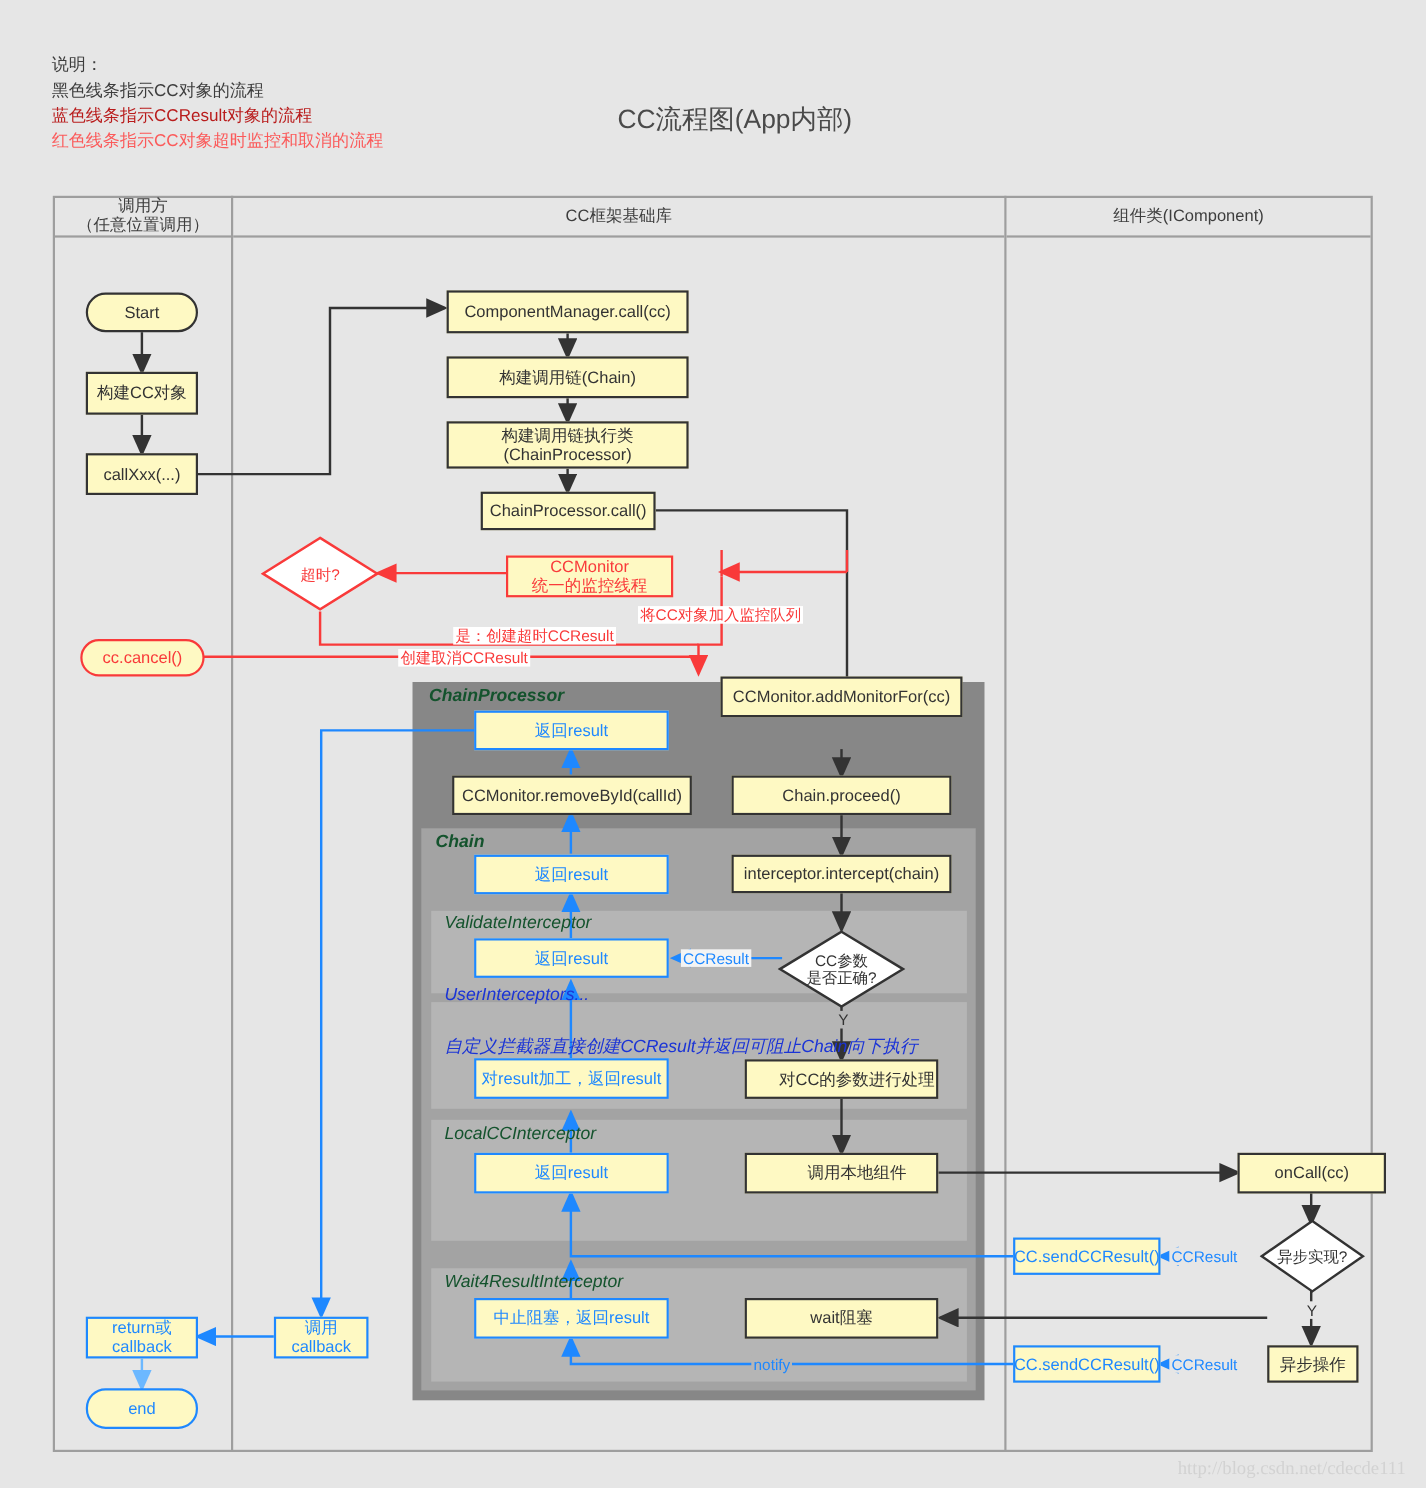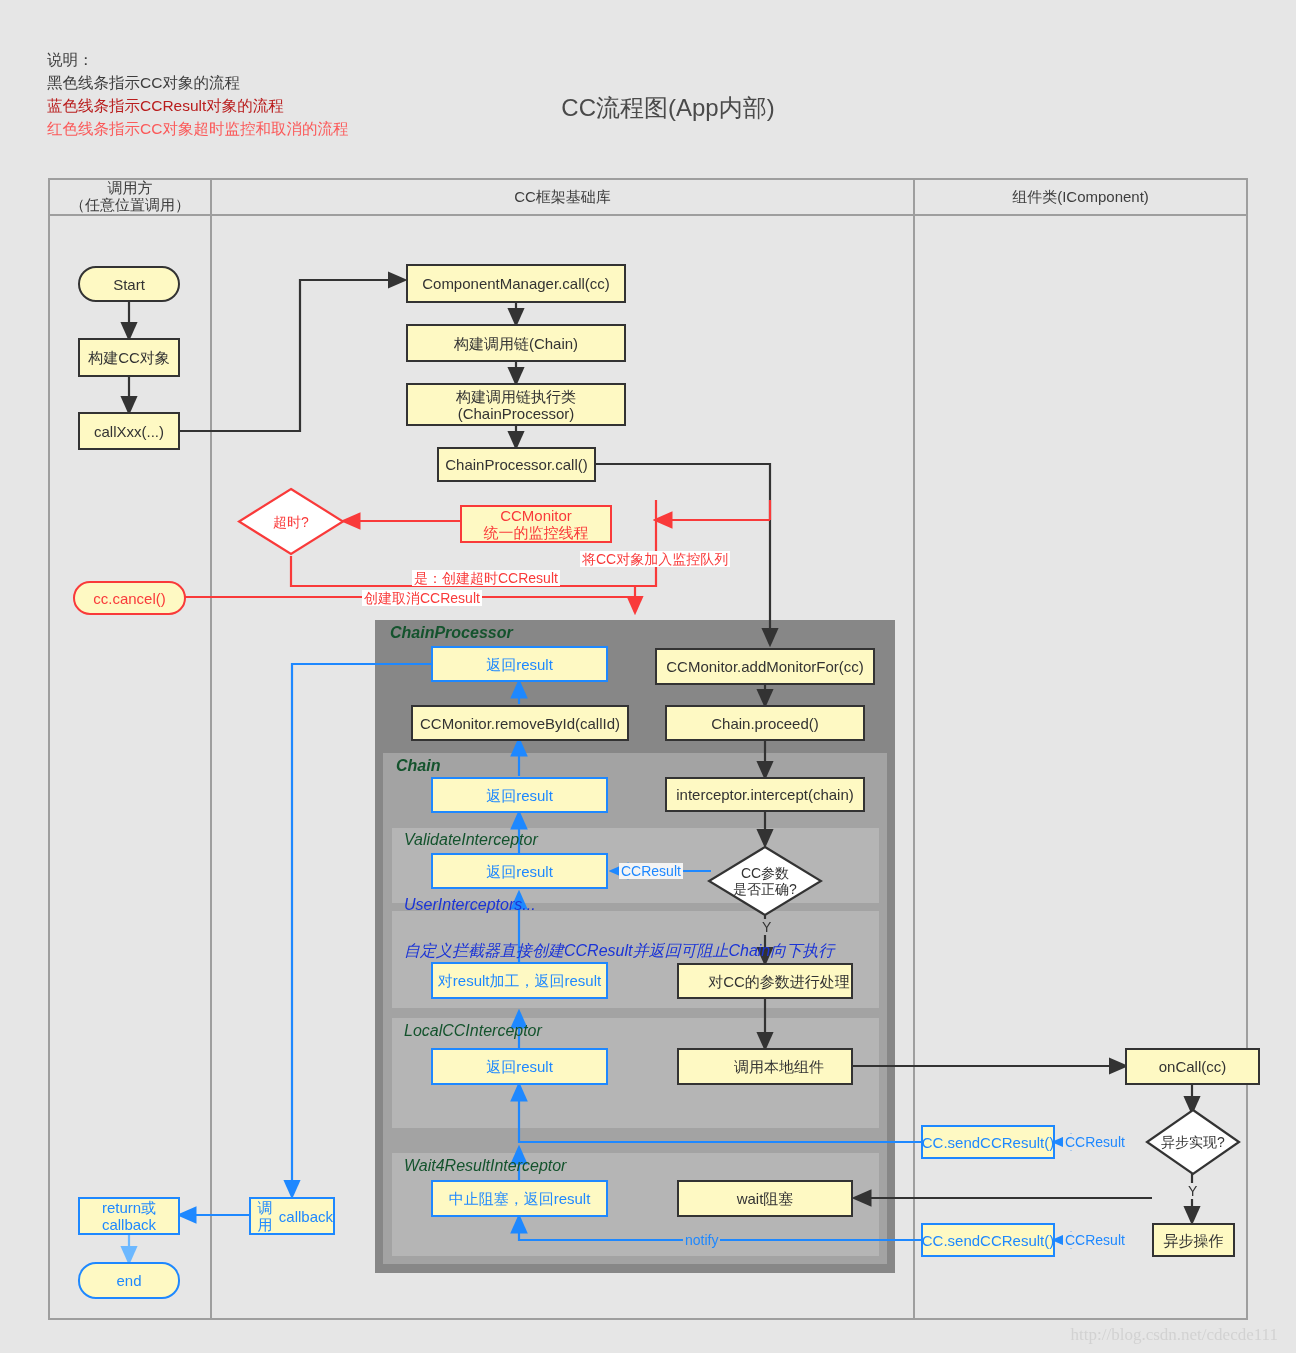--- a/index.html
+++ b/index.html
@@ -187,21 +187,21 @@
 
 <div class="diamond red" style="left:237px;top:487px;width:108px;height:69px;">
   <svg class="dshape" viewBox="0 0 108 69">
     <polygon points="54,2 106,34.5 54,67 2,34.5" fill="#fff" stroke="#f93a3a" stroke-width="2.2"></polygon>
   </svg>
   <div class="dtext">超时?</div>
 </div>
 
 <div class="node blue" style="left:431px;top:646px;width:177px;height:36px;">返回result</div>
 <div class="node" style="left:411px;top:705px;width:218px;height:36px;">CCMonitor.removeById(callId)</div>
-<div class="node" style="left:655px;top:648px;width:220px;height:37px;">CCMonitor.addMonitorFor(cc)</div>
+<div class="node" style="left:655px;top:615px;width:220px;height:37px;">CCMonitor.addMonitorFor(cc)</div>
 <div class="node" style="left:665px;top:705px;width:200px;height:36px;">Chain.proceed()</div>
 
 <div class="node blue" style="left:431px;top:777px;width:177px;height:36px;">返回result</div>
 <div class="node" style="left:665px;top:777px;width:200px;height:35px;">interceptor.intercept(chain)</div>
 
 <div class="node blue" style="left:431px;top:853px;width:177px;height:36px;">返回result</div>
 <div class="diamond" style="left:707px;top:845px;width:116px;height:72px;">
   <svg class="dshape" viewBox="0 0 116 72">
     <polygon points="58,2 114,36 58,70 2,36" fill="#fff" stroke="#333" stroke-width="2.2"></polygon>
   </svg>
@@ -215,21 +215,21 @@
 
 <div class="node blue" style="left:431px;top:962px;width:177px;height:37px;">对result加工，返回result</div>
 <div class="node" style="left:677px;top:963px;width:176px;height:36px;padding-left:28px;">对CC的参数进行处理</div>
 
 <div class="node blue" style="left:431px;top:1048px;width:177px;height:37px;">返回result</div>
 <div class="node" style="left:677px;top:1048px;width:176px;height:37px;padding-left:28px;">调用本地组件</div>
 
 <div class="node blue" style="left:431px;top:1180px;width:177px;height:37px;">中止阻塞，返回result</div>
 <div class="node" style="left:677px;top:1180px;width:176px;height:37px;">wait阻塞</div>
 
-<div class="node blue" style="left:249px;top:1197px;width:86px;height:38px;flex-direction:row;">
+<div class="node blue" style="left:249px;top:1197px;width:86px;height:38px;flex-direction:column;">
   <span>调用</span>
   <span>callback</span>
 </div>
 
 <div class="node" style="left:1125px;top:1048px;width:135px;height:37px;">onCall(cc)</div>
 <div class="diamond" style="left:1145px;top:1108px;width:96px;height:68px;">
   <svg class="dshape" viewBox="0 0 96 68">
     <polygon points="48,2 94,34 48,66 2,34" fill="#fff" stroke="#333" stroke-width="2.2"></polygon>
   </svg>
   <div class="dtext">异步实现?</div>

